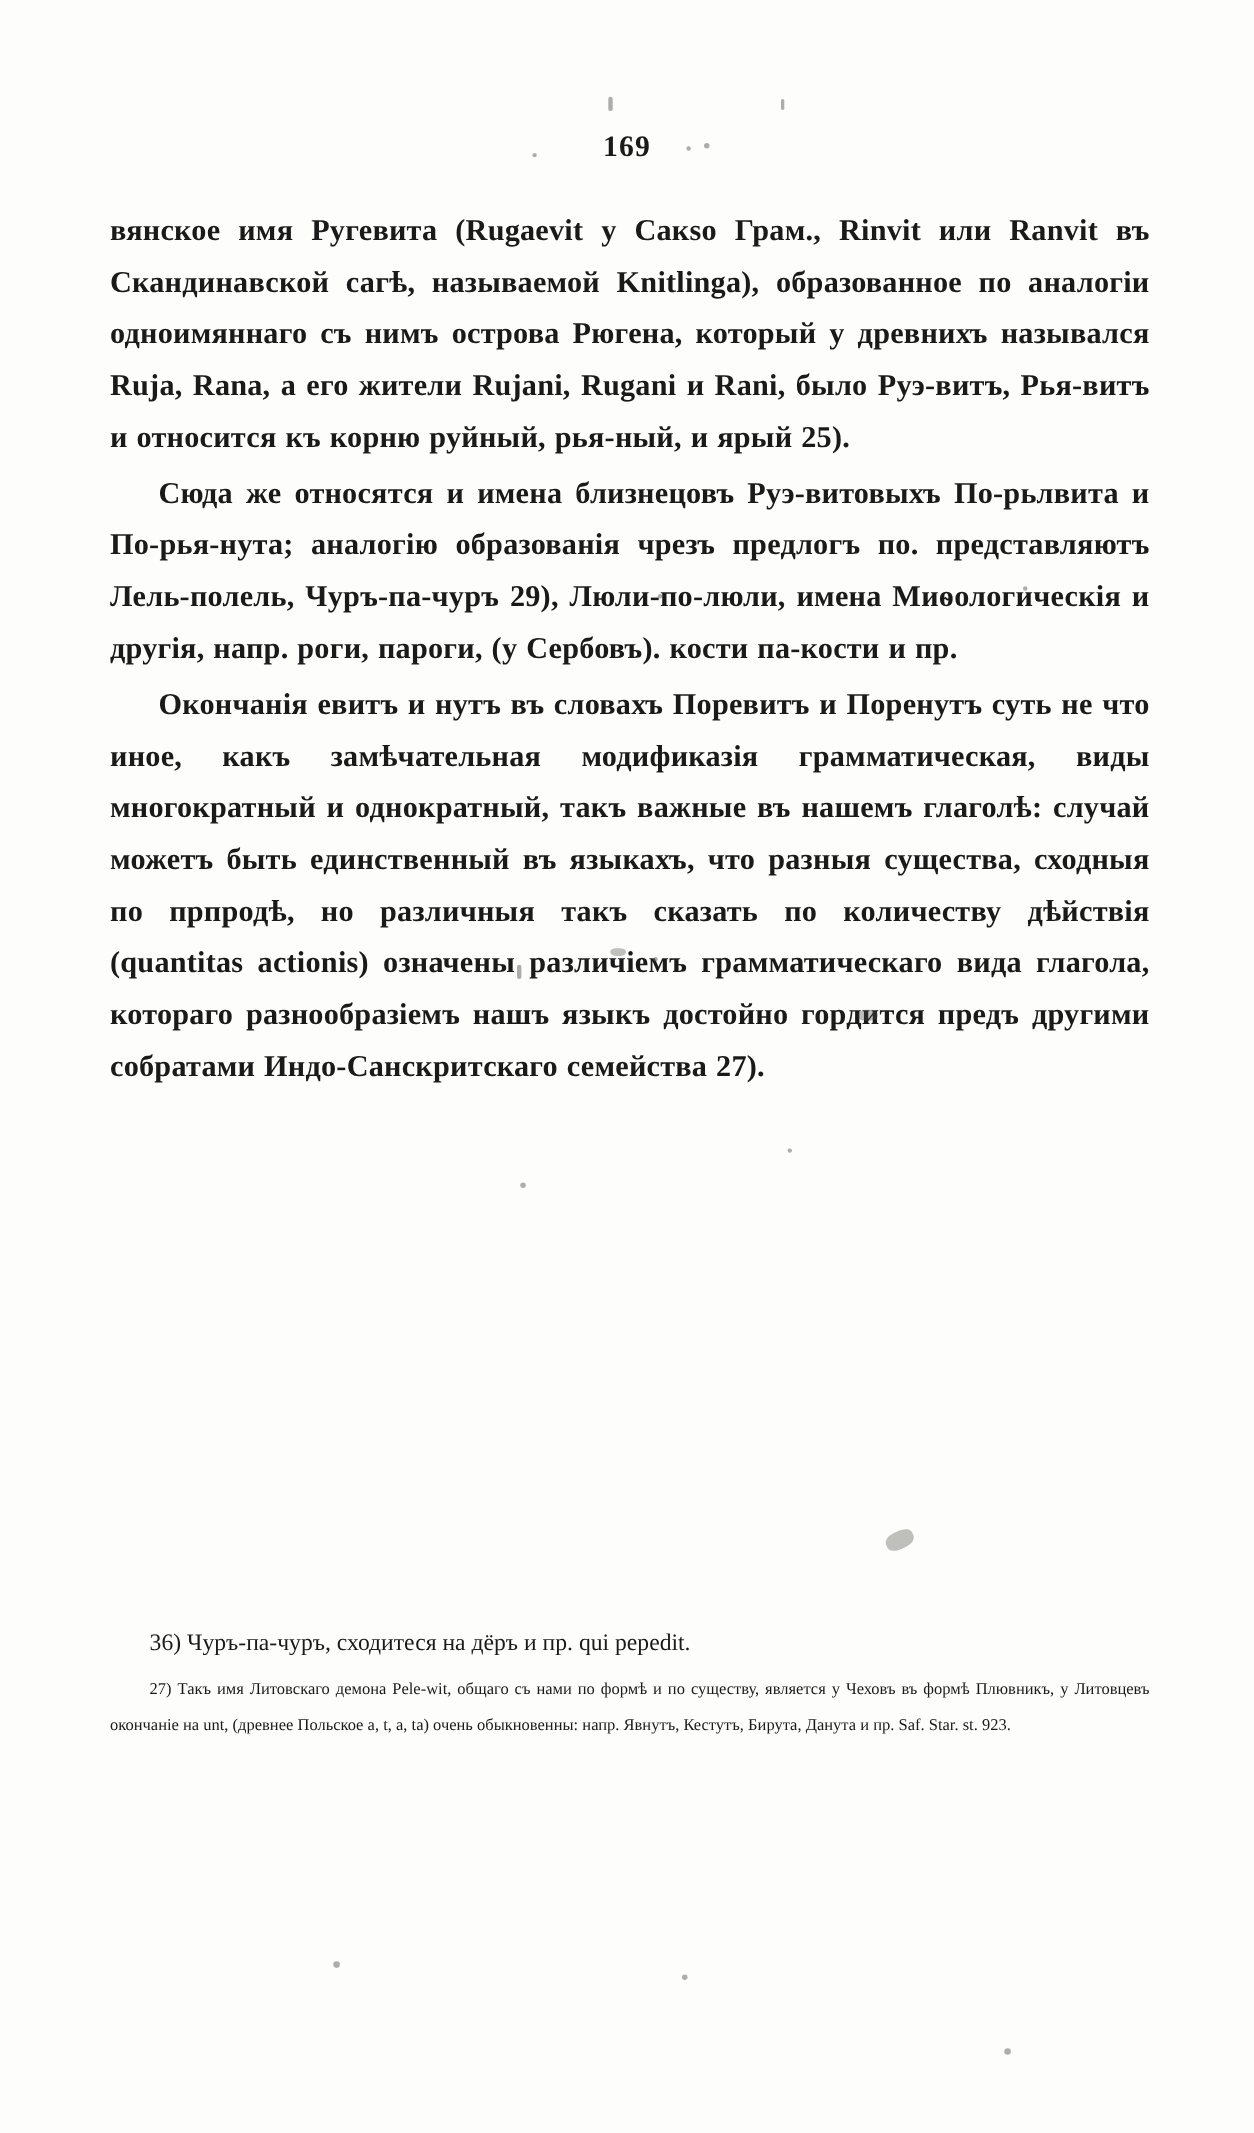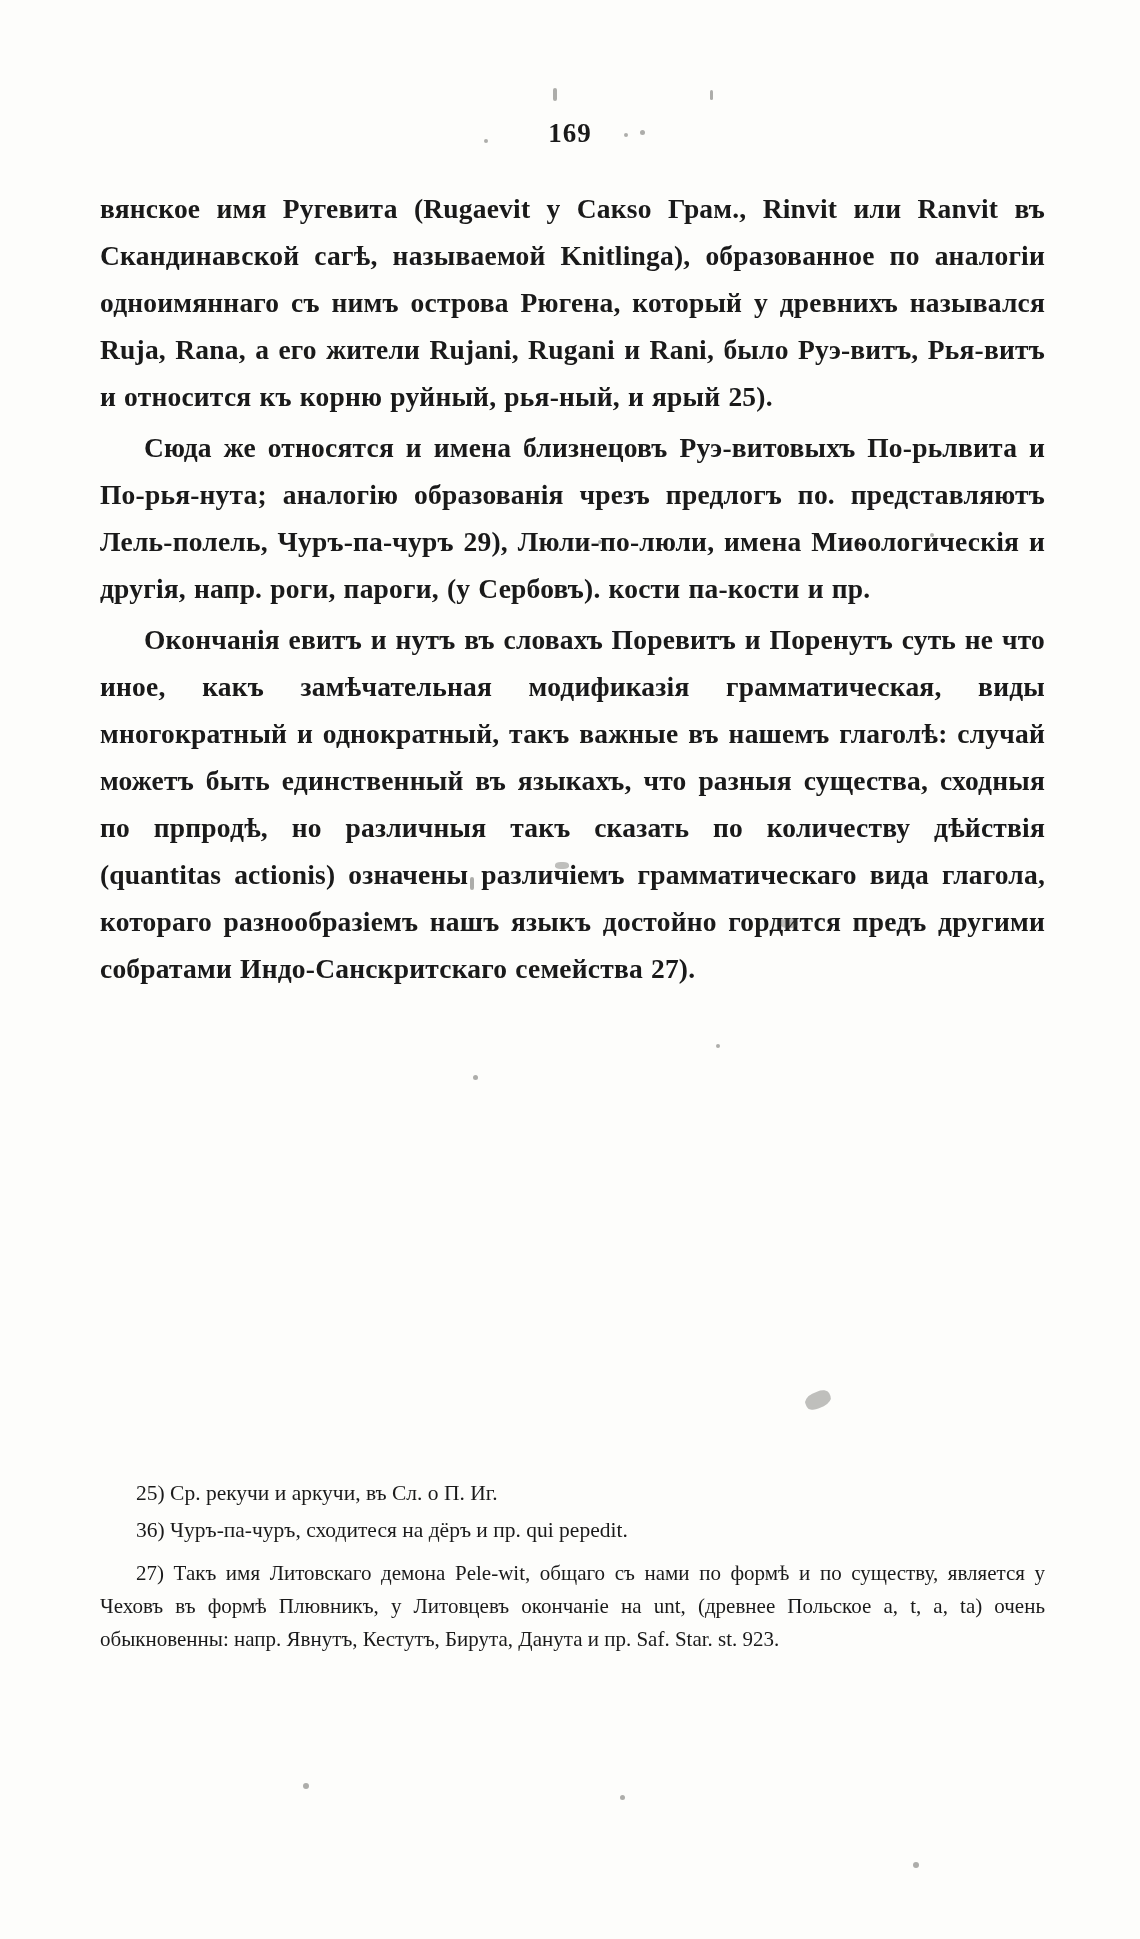--- a/index.html
+++ b/index.html
@@ -59,21 +59,21 @@
   }
   .note {
     font-size: 21.5px;
     line-height: 33px;
     text-align: justify;
     margin: 0 0 6px 0;
     text-indent: 36px;
   }
   .note.tight { margin-bottom: 4px; }
   .note-block {
-    font-size: 21px;
+    font-size: 15px;
     line-height: 33px;
     text-align: justify;
     margin: 10px 0 0 0;
     text-indent: 36px;
   }
   .speck {
     position: absolute;
     background: #6b6b68;
     border-radius: 50%;
     opacity: 0.55;
@@ -92,21 +92,20 @@
 
   <div class="page-number">169</div>
 
   <div class="body-text">
     <p class="para">вянское имя Ругевита (Rugaevit у Сакso Грам., Rinvit или Ranvit въ Скандинавской сагѣ, называемой Knitlinga), образованное по аналогіи одноимяннаго съ нимъ острова Рюгена, который у древнихъ назывался Ruja, Rana, а его жители Rujani, Rugani и Rani, было Руэ-витъ, Рья-витъ и относится къ корню руйный, рья-ный, и ярый 25).</p>
     <p class="para indent">Сюда же относятся и имена близнецовъ Руэ-витовыхъ По-рьлвита и По-рья-нута; аналогію образованія чрезъ предлогъ по. представляютъ Лель-полель, Чуръ-па-чуръ 29), Люли-по-люли, имена Миѳологическія и другія, напр. роги, пароги, (у Сербовъ). кости па-кости и пр.</p>
     <p class="para indent">Окончанія евитъ и нутъ въ словахъ Поревитъ и Поренутъ суть не что иное, какъ замѣчательная модификазія грамматическая, виды многократный и однократный, такъ важные въ нашемъ глаголѣ: случай можетъ быть единственный въ языкахъ, что разныя существа, сходныя по прпродѣ, но различныя такъ сказать по количеству дѣйствія (quantitas actionis) означены различіемъ грамматическаго вида глагола, котораго разнообразіемъ нашъ языкъ достойно гордится предъ другими собратами Индо-Санскритскаго семейства 27).</p>
   </div>
 
   <div class="notes">
-    <p class="note tight">25) Ср. рекучи и аркучи, въ Сл. о П. Иг.</p>
     <p class="note tight">36) Чуръ-па-чуръ, сходитеся на дёръ и пр. qui pepedit.</p>
     <p class="note-block">27) Такъ имя Литовскаго демона Pele-wit, общаго съ нами по формѣ и по существу, является у Чеховъ въ формѣ Плювникъ, у Литовцевъ окончаніе на unt, (древнее Польское a, t, a, ta) очень обыкновенны: напр. Явнутъ, Кестутъ, Бирута, Данута и пр. Saf. Star. st. 923.</p>
   </div>
 
   <div class="speck" style="left:553px; top:88px; width:4px; height:13px; border-radius:2px;"></div>
   <div class="speck" style="left:710px; top:90px; width:3px; height:10px; border-radius:2px;"></div>
   <div class="speck" style="left:640px; top:130px; width:5px; height:5px;"></div>
   <div class="speck" style="left:624px; top:133px; width:4px; height:4px;"></div>
   <div class="speck" style="left:484px; top:139px; width:4px; height:4px;"></div>
   <div class="speck" style="left:930px; top:533px; width:4px; height:4px;"></div>

